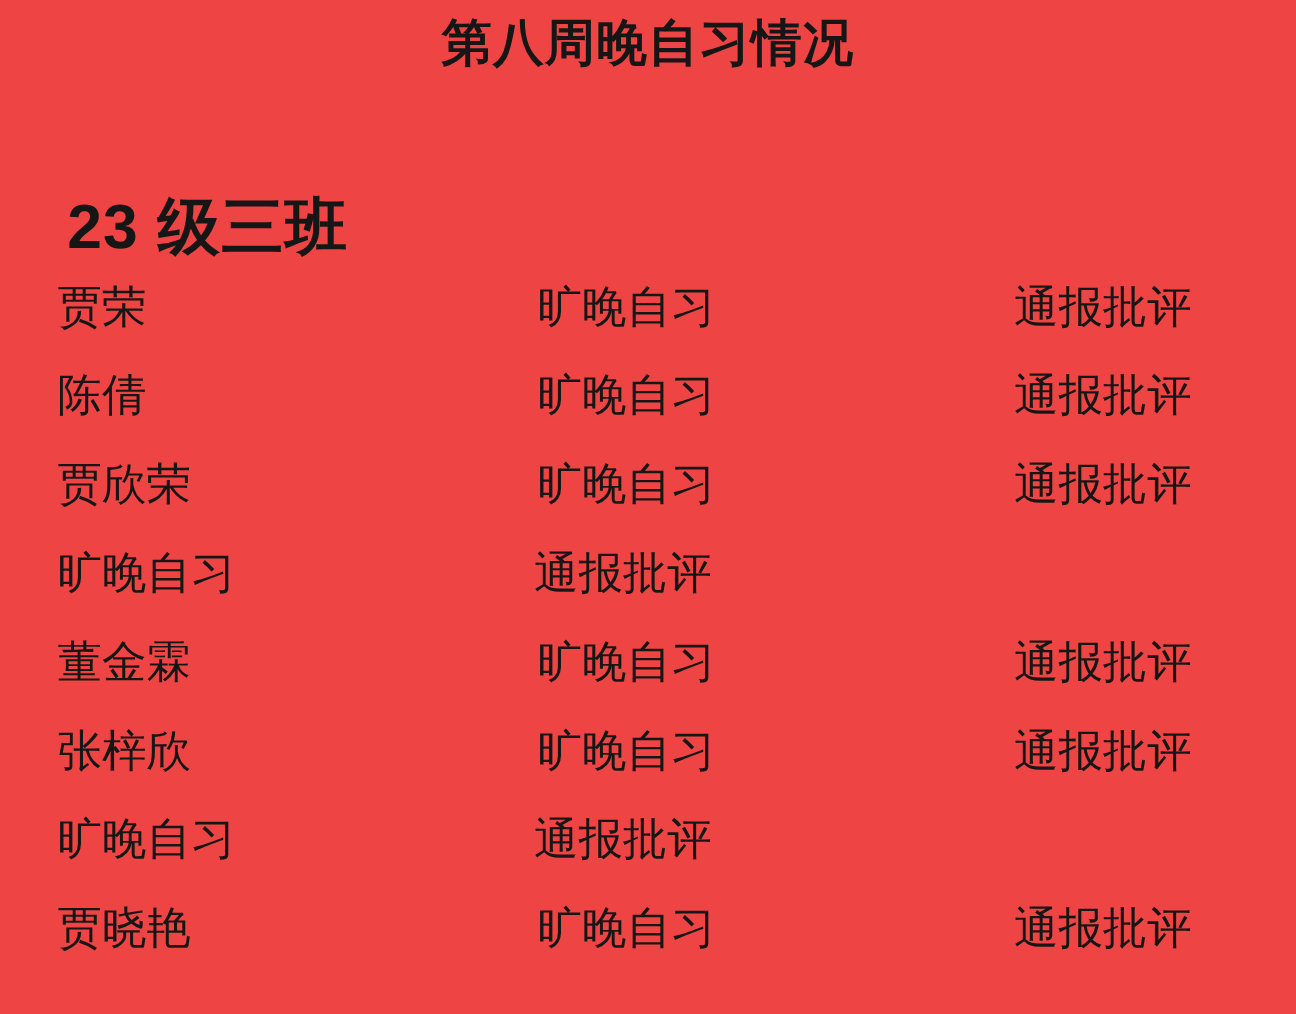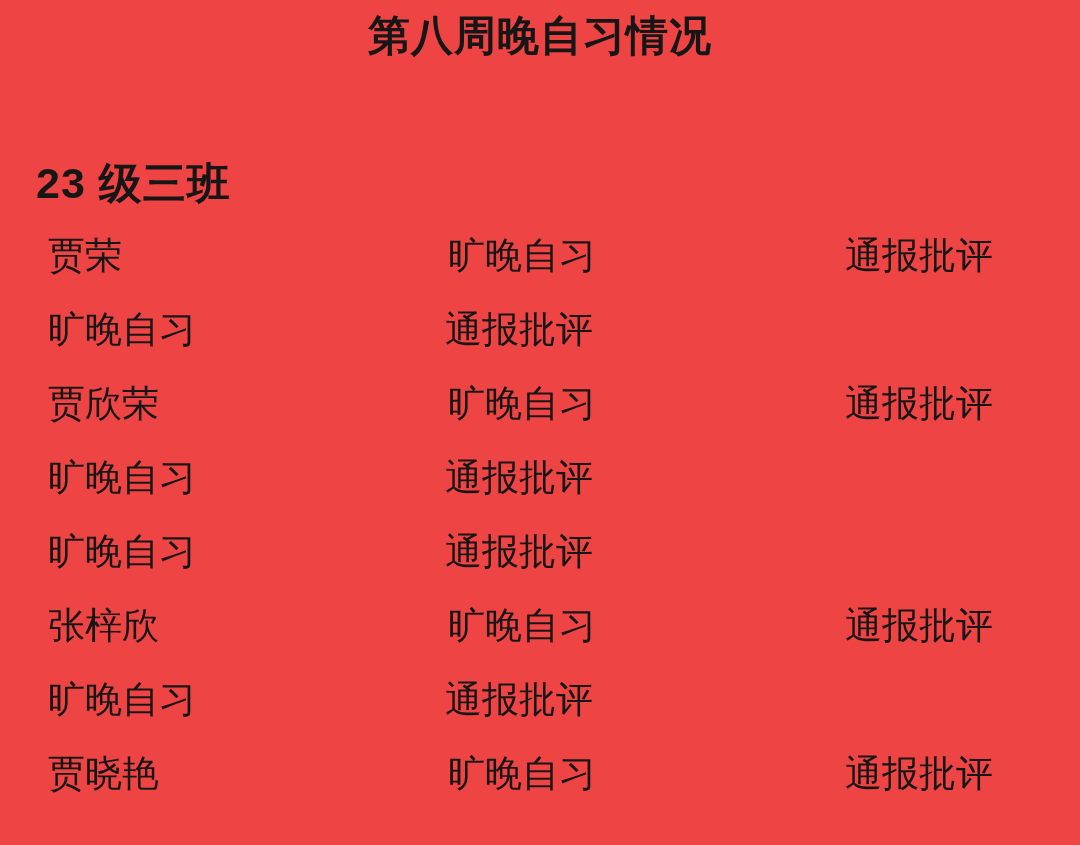--- a/index.html
+++ b/index.html
@@ -30,22 +30,22 @@
     position: absolute;
     top: 82px;
     left: 48px;
     font-size: 40px;
     font-weight: 700;
     letter-spacing: 1px;
   }
   .doc-class {
     position: absolute;
     top: 155px;
-    left: 36px;
-    font-size: 43px;
+    left: 56px;
+    font-size: 52px;
     font-weight: 700;
     letter-spacing: 1px;
   }
   .rows {
     position: absolute;
     top: 233px;
     left: 48px;
     right: 0;
   }
   .row {
@@ -79,36 +79,38 @@
 
   <div class="rows">
 
     <div class="row">
       <span class="col-name">贾荣</span>
       <span class="col-violation">旷晚自习</span>
       <span class="col-action">通报批评</span>
     </div>
 
     <div class="row">
+      <span class="col-name">陈倩</span>
       <span class="col-violation">旷晚自习</span>
       <span class="col-action">通报批评</span>
     </div>
 
     <div class="row">
       <span class="col-name">贾欣荣</span>
       <span class="col-violation">旷晚自习</span>
       <span class="col-action">通报批评</span>
     </div>
 
     <div class="row">
       <span class="col-violation">旷晚自习</span>
       <span class="col-action">通报批评</span>
     </div>
 
     <div class="row">
+      <span class="col-name">董金霖</span>
       <span class="col-violation">旷晚自习</span>
       <span class="col-action">通报批评</span>
     </div>
 
     <div class="row">
       <span class="col-name">张梓欣</span>
       <span class="col-violation">旷晚自习</span>
       <span class="col-action">通报批评</span>
     </div>
 

